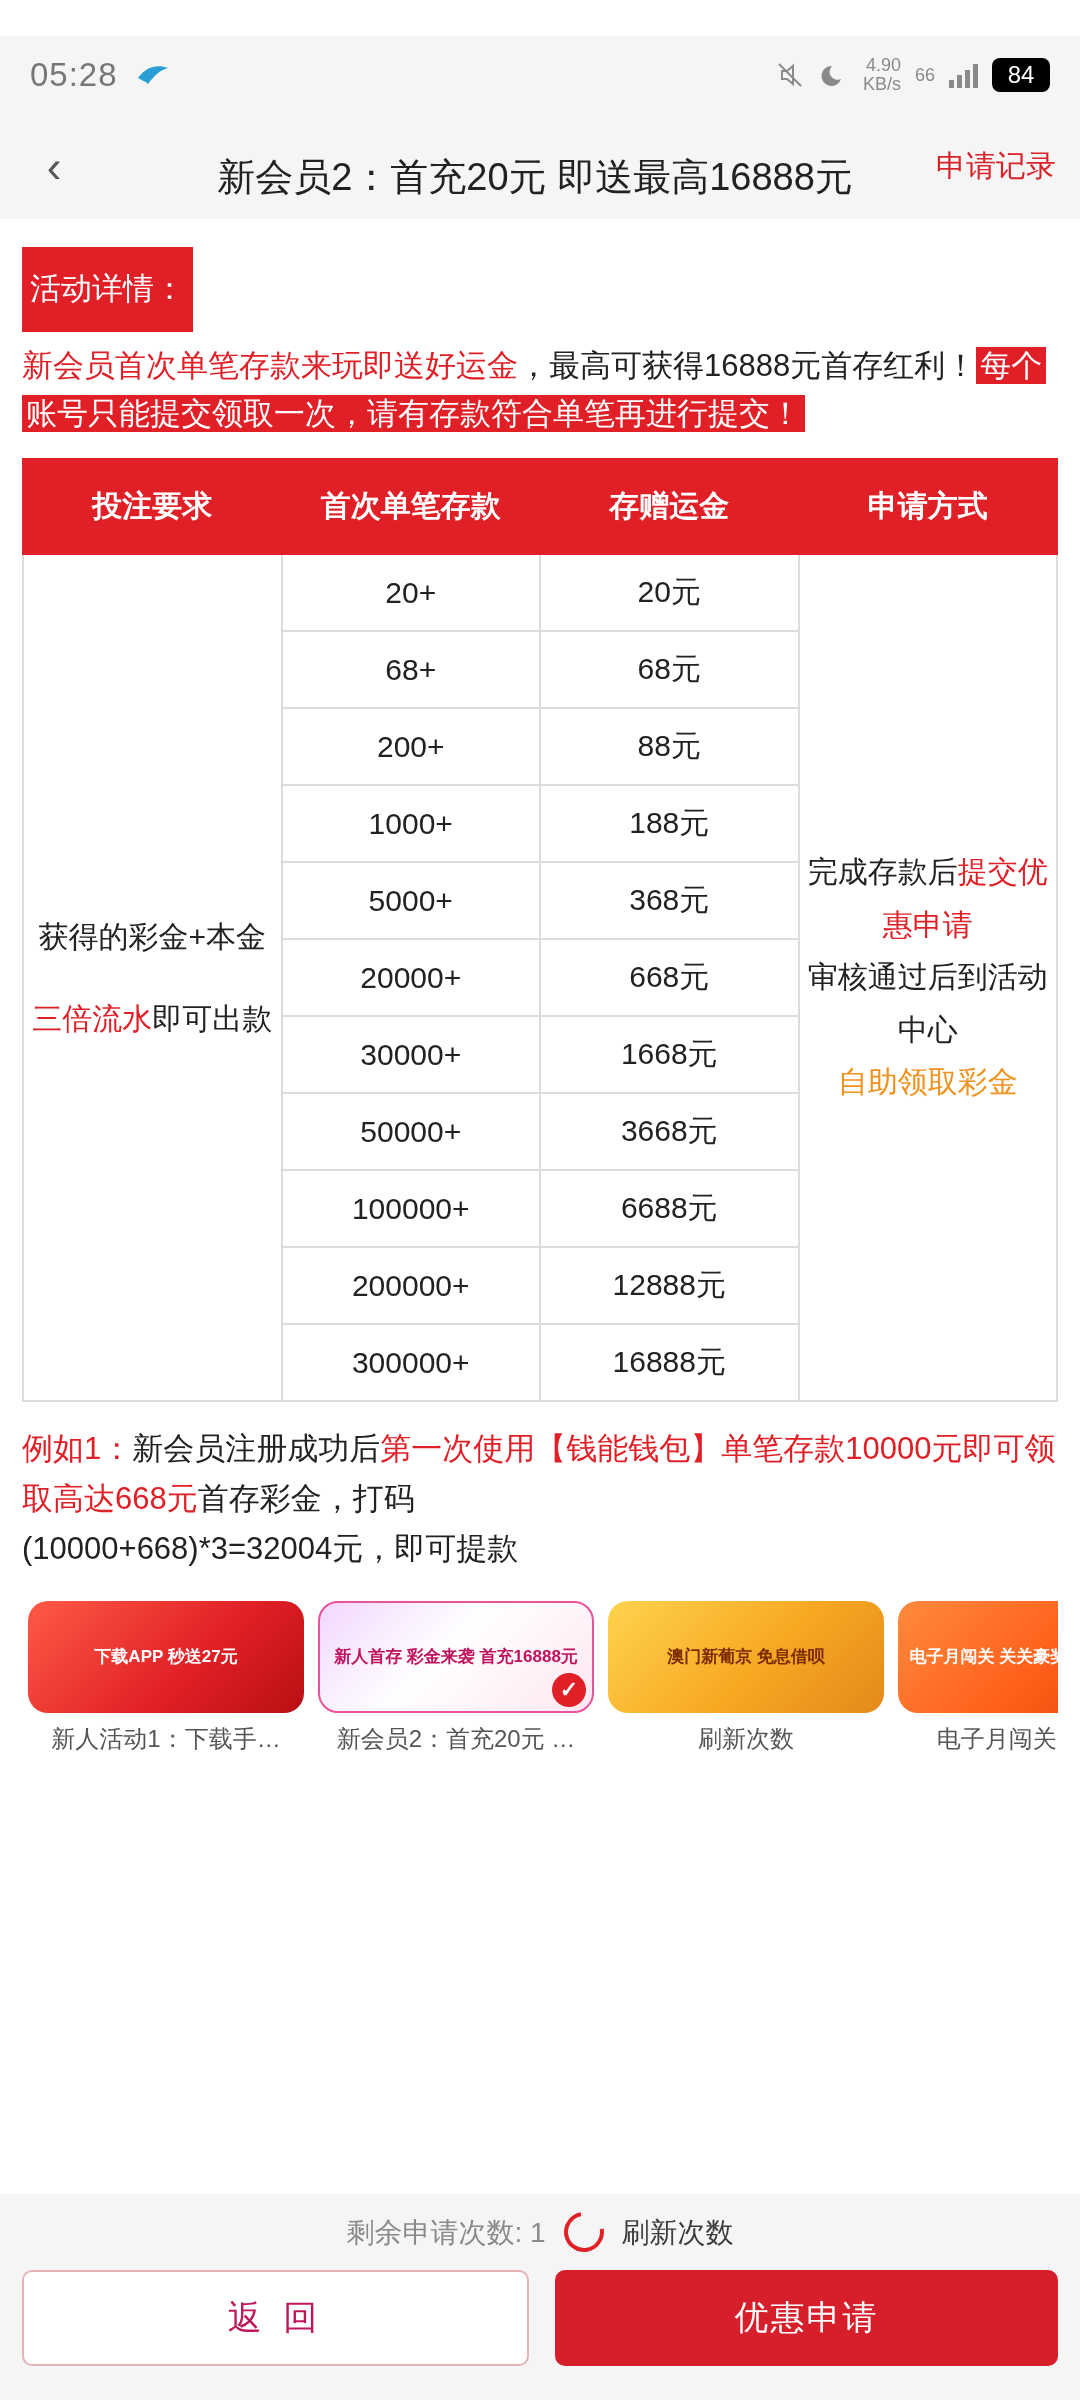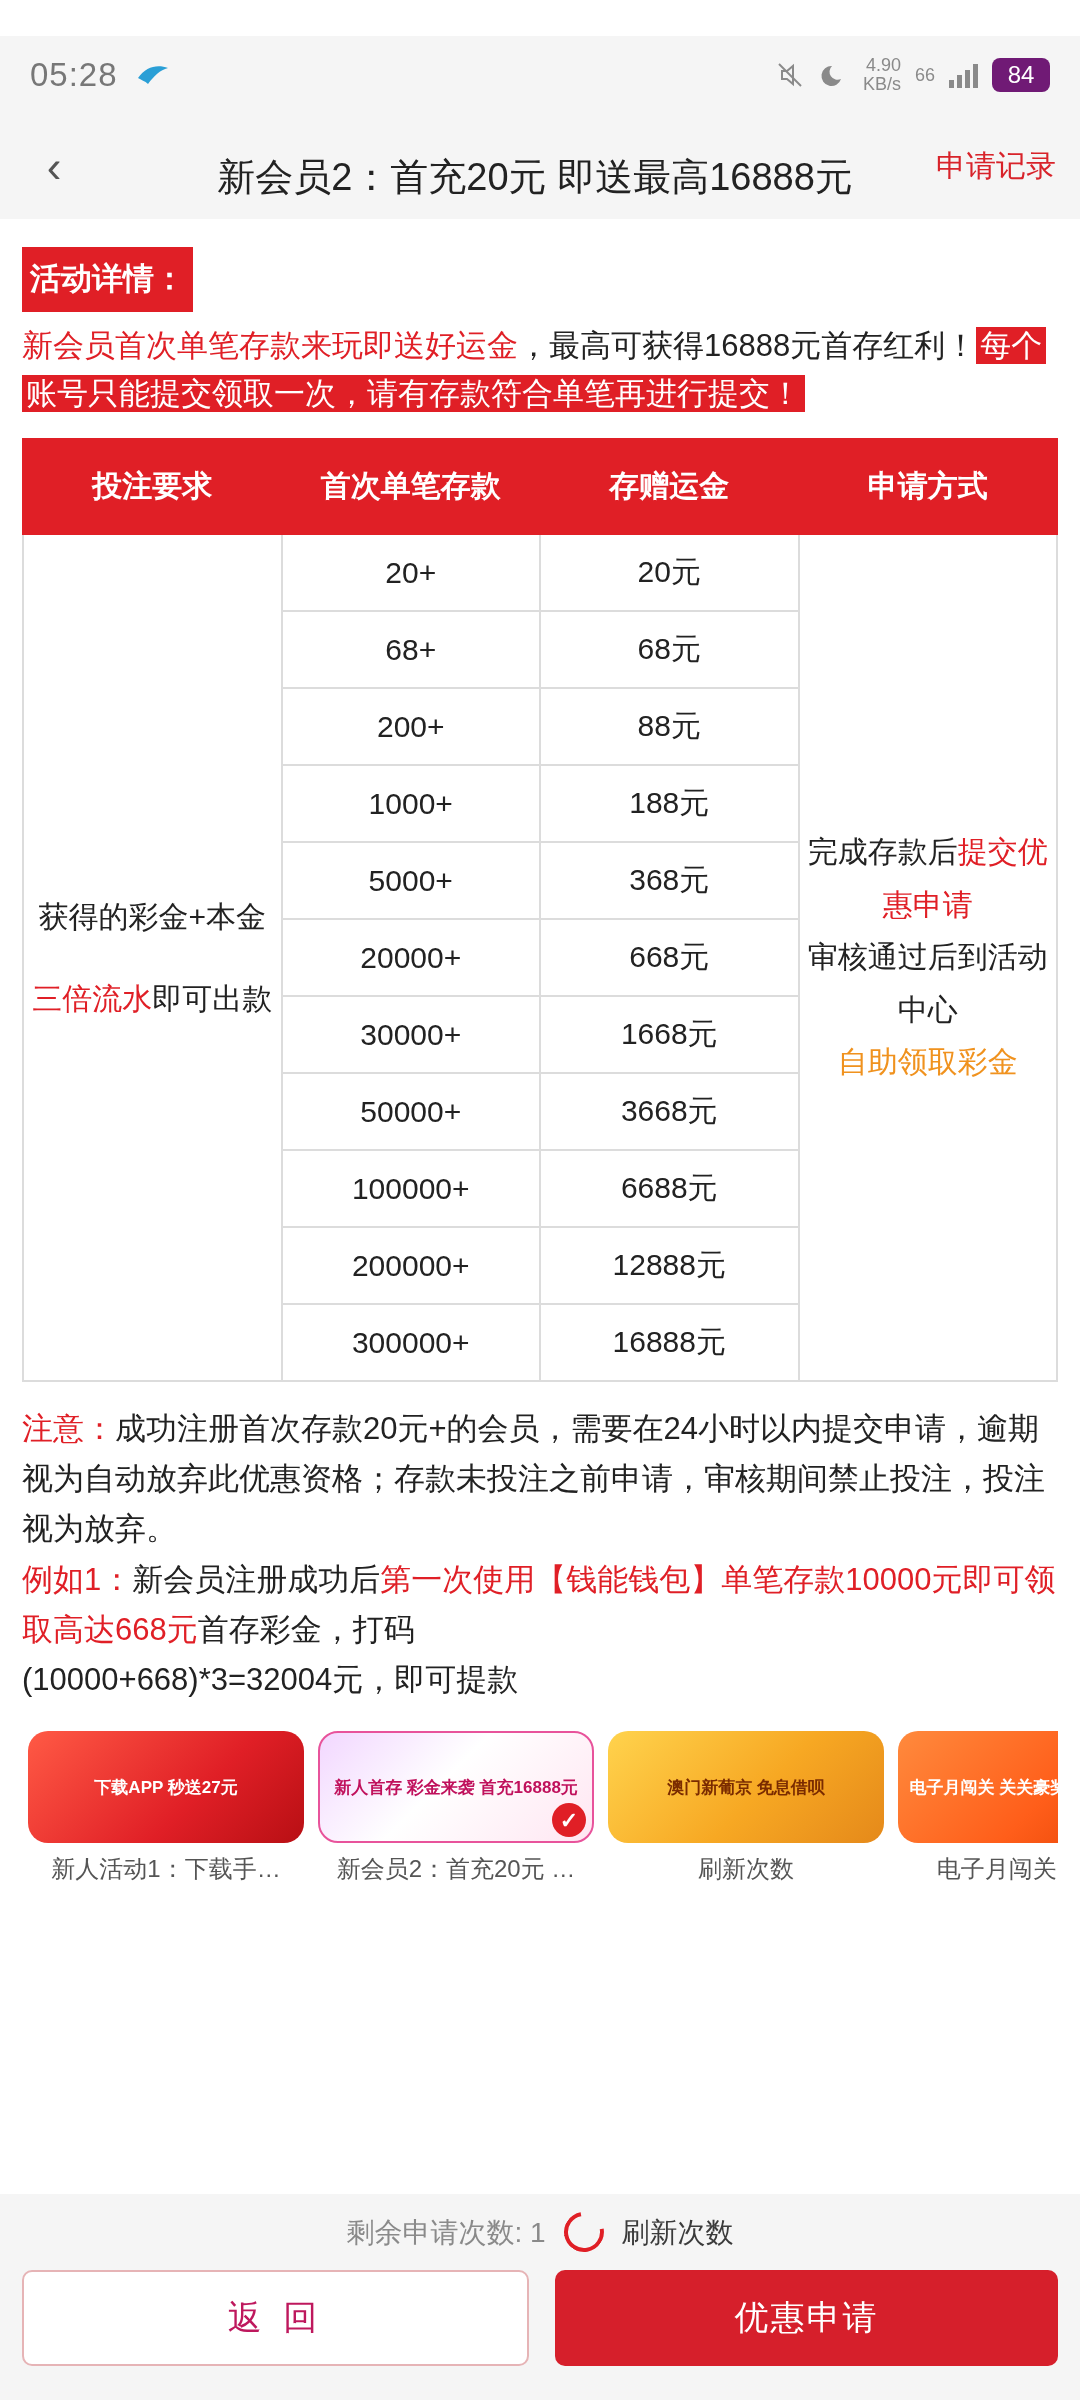--- a/index.html
+++ b/index.html
@@ -27,21 +27,21 @@
   .statusbar .spacer { flex: 1; }
   .statusbar .right-icons { display: flex; align-items: center; gap: 14px; }
   .net-speed { font-size: 18px; line-height: 1.05; text-align: right; color: #8a8a8a; }
   .sig-bars { display: flex; align-items: flex-end; gap: 3px; height: 26px; }
   .sig-bars i { width: 5px; background: #8a8a8a; display: block; }
   .sig-bars i:nth-child(1) { height: 8px; }
   .sig-bars i:nth-child(2) { height: 13px; }
   .sig-bars i:nth-child(3) { height: 18px; }
   .sig-bars i:nth-child(4) { height: 24px; }
   .battery {
-    min-width: 58px; height: 34px; border-radius: 8px; background: #701a75;
+    min-width: 58px; height: 34px; border-radius: 8px; background: #000000;
     color: #fff; font-size: 24px; display: flex; align-items: center;
     justify-content: center; padding: 0 8px;
   }
 
   
   .header {
     height: 105px;
     background: #f5f5f5;
     display: flex;
     align-items: center;
@@ -70,23 +70,23 @@
 
   
   .content {
     padding: 28px 22px 0 22px;
     background: #ffffff;
   }
   .hl-title {
     display: inline-block;
     background: #e01f26;
     color: #ffffff;
-    font-weight: bold;
+    font-weight: normal;
     font-size: 31px;
-    padding: 10px 8px;
+    padding: 20px 8px;
     line-height: 1.45;
   }
   .para {
     font-size: 31px;
     line-height: 1.55;
     color: #222;
     margin-top: 10px;
   }
   .red { color: #e01f26; }
   .hl-red {
@@ -329,23 +329,20 @@
       </tr>
       <tr>
         <td>300000+</td>
         <td>16888元</td>
       </tr>
     </tbody>
   </table>
 
   <div class="notes">
     <div class="note-line">
-      <span class="note-red">注意：</span><span>成功注册首次存款20元+的会员，需要在24小时以内提交申请，逾期视为自动放弃此优惠资格；存款未投注之前申请，审核期间禁止投注，投注视为放弃。</span>
-    </div>
-    <div class="note-line">
       <span class="note-red">例如1：</span><span>新会员注册成功后</span><span class="note-red">第一次使用【钱能钱包】单笔存款10000元即可领取高达668元</span><span>首存彩金，打码</span>
     </div>
     <div class="note-line">(10000+668)*3=32004元，即可提款</div>
   </div>
 
   <div class="banners">
     <div class="banner-item">
       <div class="banner-thumb b1">下载APP 秒送27元</div>
       <div class="banner-caption">新人活动1：下载手…</div>
     </div>

